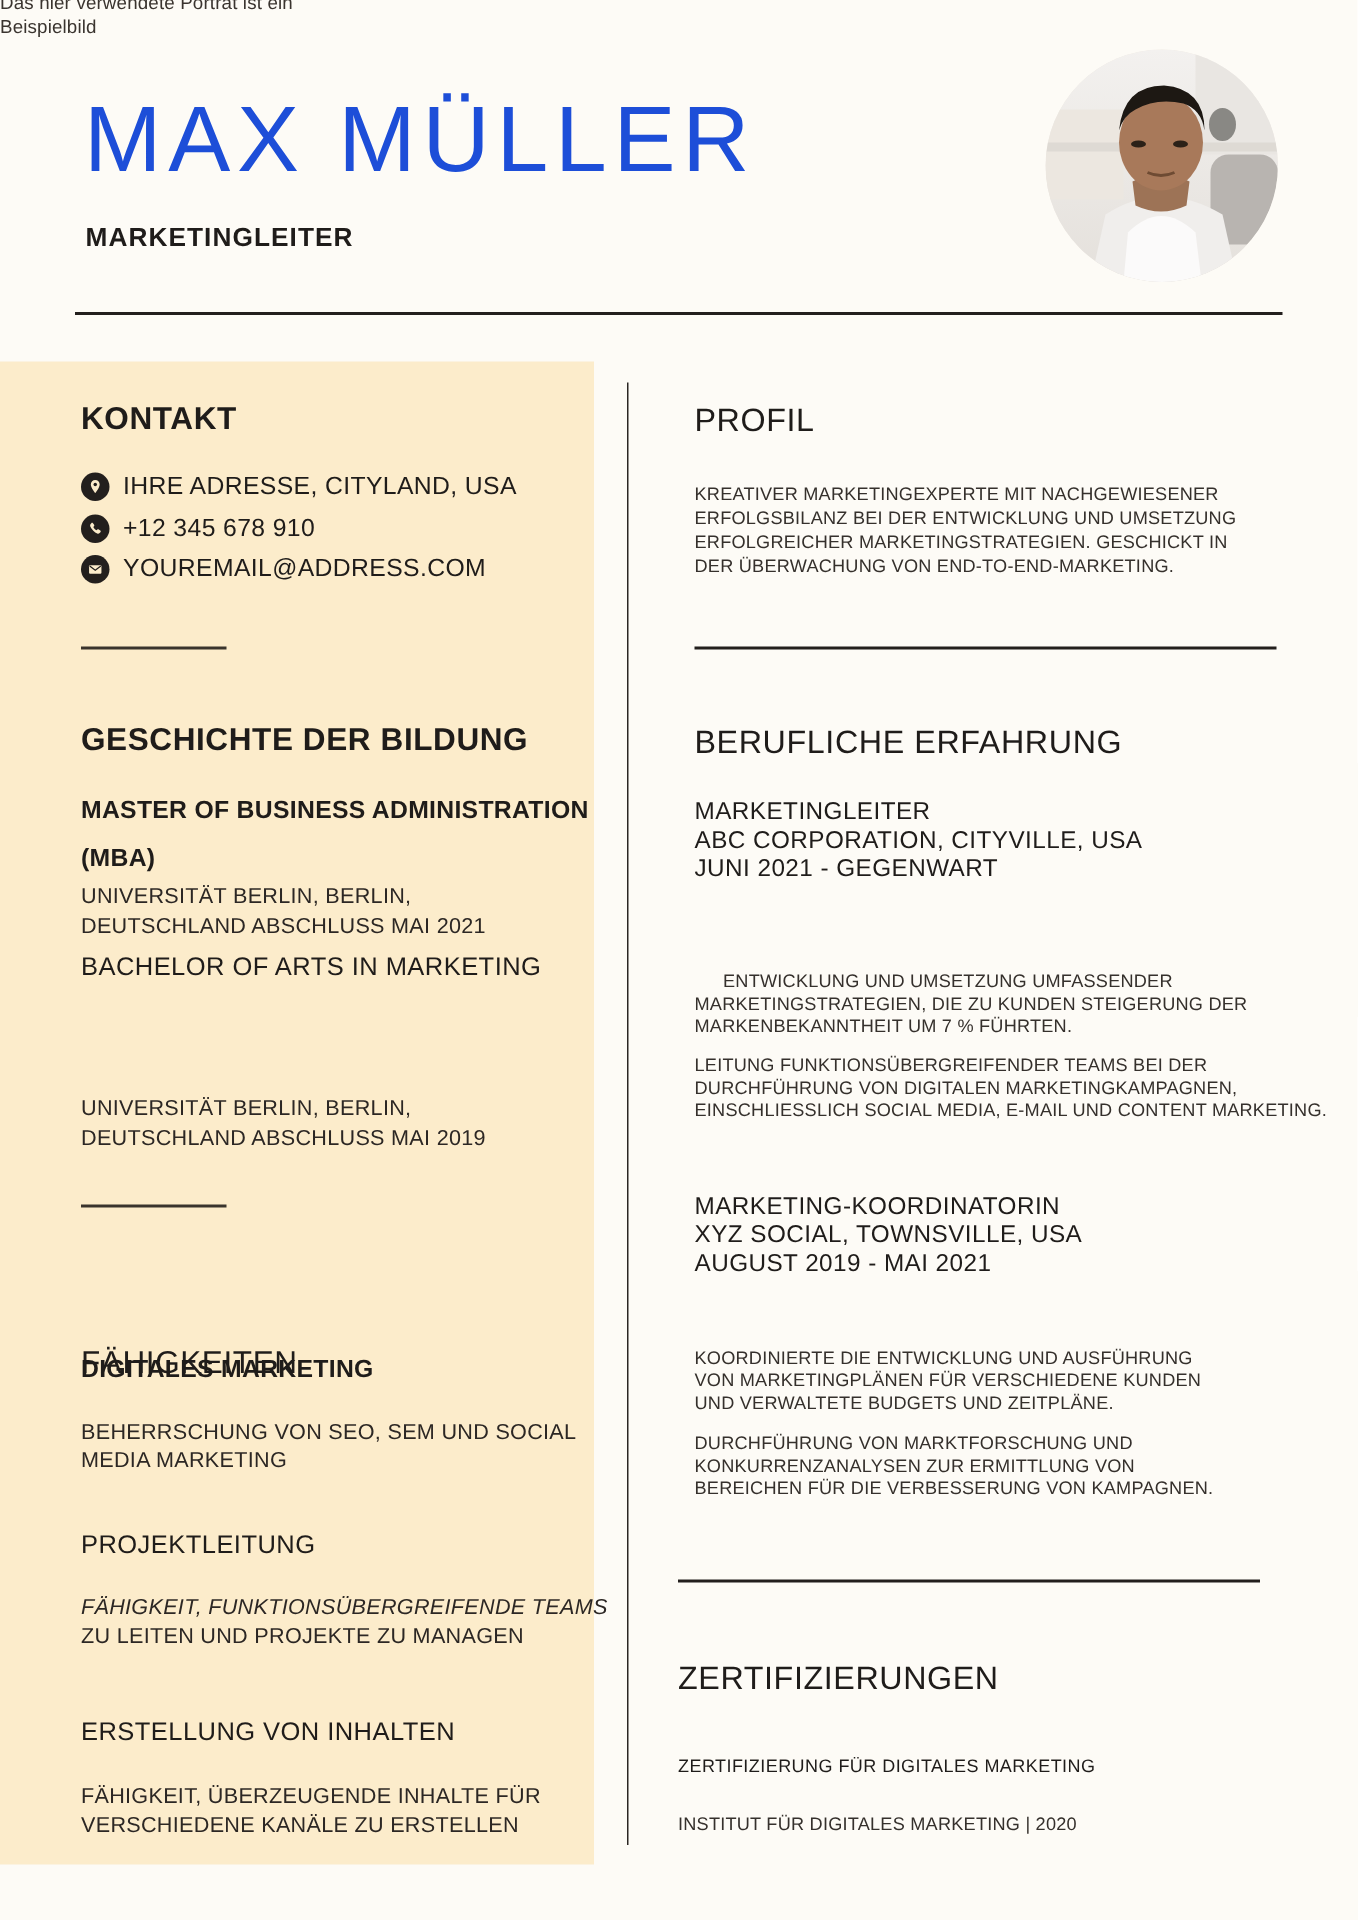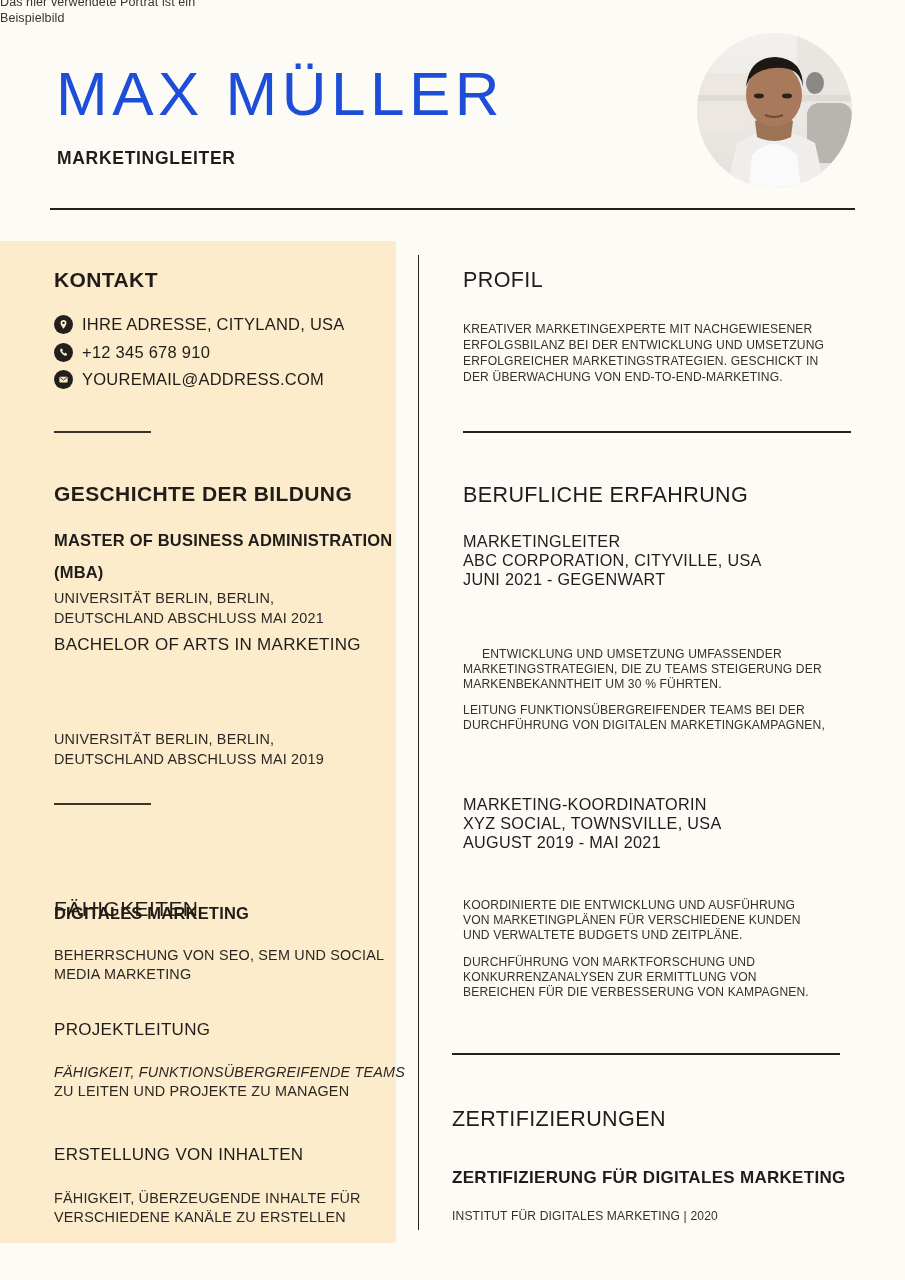--- a/index.html
+++ b/index.html
@@ -158,22 +158,22 @@
     position:absolute;
     font-size:16.2px;
     font-weight:400;
     letter-spacing:0.3px;
     color:#1f1c1a;
     line-height:20px;
     white-space:nowrap;
   }
   .r-cert {
     position:absolute;
-    font-size:17px;
-    font-weight:700;
+    font-size:12px;
+    font-weight:400;
     letter-spacing:0.3px;
     color:#1f1c1a;
     line-height:21px;
     white-space:nowrap;
   }
   .r-rule {
     position:absolute;
     height:2.1px;
     background:#231f1d;
   }
@@ -293,25 +293,26 @@
 
   <div class="r-rule" style="left:463px; top:431px; width:388px;"></div>
 
   <div class="r-head" style="left:463px; top:483px;">BERUFLICHE ERFAHRUNG</div>
 
   <div class="r-job" style="left:463px; top:531px;">MARKETINGLEITER</div>
   <div class="r-job" style="left:463px; top:550px;">ABC CORPORATION, CITYVILLE, USA</div>
   <div class="r-job" style="left:463px; top:569px;">JUNI 2021 - GEGENWART</div>
 
   <div class="r-body" style="left:482px; top:647px;">ENTWICKLUNG UND UMSETZUNG UMFASSENDER</div>
-  <div class="r-body" style="left:463px; top:662px;">MARKETINGSTRATEGIEN, DIE ZU TEAMS STEIGERUNG DER</div>
-  <div class="r-body" style="left:463px; top:677px;">MARKENBEKANNTHEIT UM 30 % FÜHRTEN.</div>
+  <div class="r-body" style="left:463px; top:662px;">MARKETINGSTRATEGIEN, DIE ZU KUNDEN STEIGERUNG DER</div>
+  <div class="r-body" style="left:463px; top:677px;">MARKENBEKANNTHEIT UM 7 % FÜHRTEN.</div>
 
   <div class="r-body" style="left:463px; top:703px;">LEITUNG FUNKTIONSÜBERGREIFENDER TEAMS BEI DER</div>
   <div class="r-body" style="left:463px; top:718px;">DURCHFÜHRUNG VON DIGITALEN MARKETINGKAMPAGNEN,</div>
+  <div class="r-body" style="left:463px; top:733px;">EINSCHLIESSLICH SOCIAL MEDIA, E-MAIL UND CONTENT MARKETING.</div>
 
   <div class="r-job" style="left:463px; top:794px;">MARKETING-KOORDINATORIN</div>
   <div class="r-job" style="left:463px; top:813px;">XYZ SOCIAL, TOWNSVILLE, USA</div>
   <div class="r-job" style="left:463px; top:832px;">AUGUST 2019 - MAI 2021</div>
 
   <div class="r-body" style="left:463px; top:898px;">KOORDINIERTE DIE ENTWICKLUNG UND AUSFÜHRUNG</div>
   <div class="r-body" style="left:463px; top:913px;">VON MARKETINGPLÄNEN FÜR VERSCHIEDENE KUNDEN</div>
   <div class="r-body" style="left:463px; top:928px;">UND VERWALTETE BUDGETS UND ZEITPLÄNE.</div>
 
   <div class="r-body" style="left:463px; top:955px;">DURCHFÜHRUNG VON MARKTFORSCHUNG UND</div>

